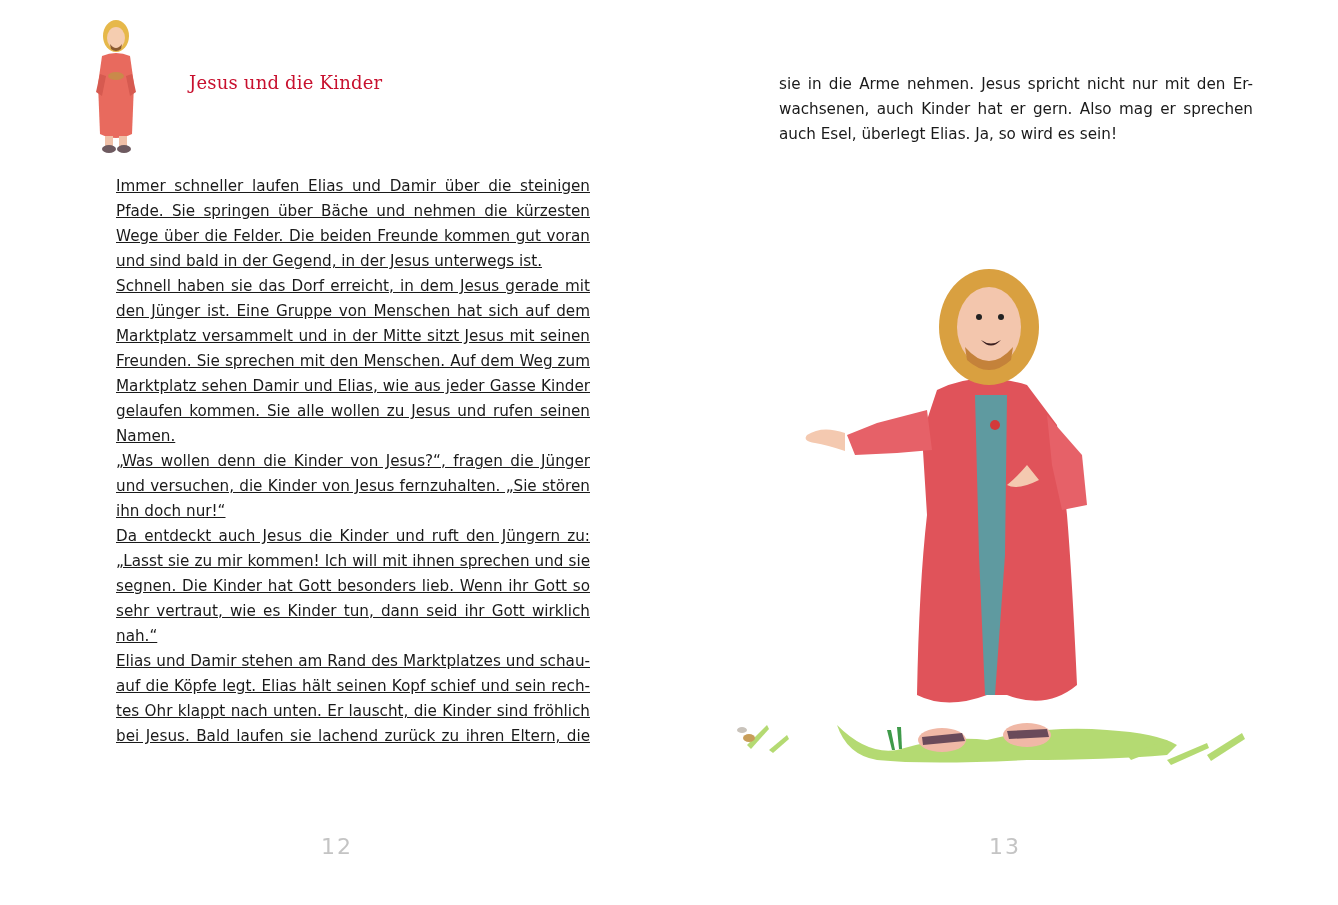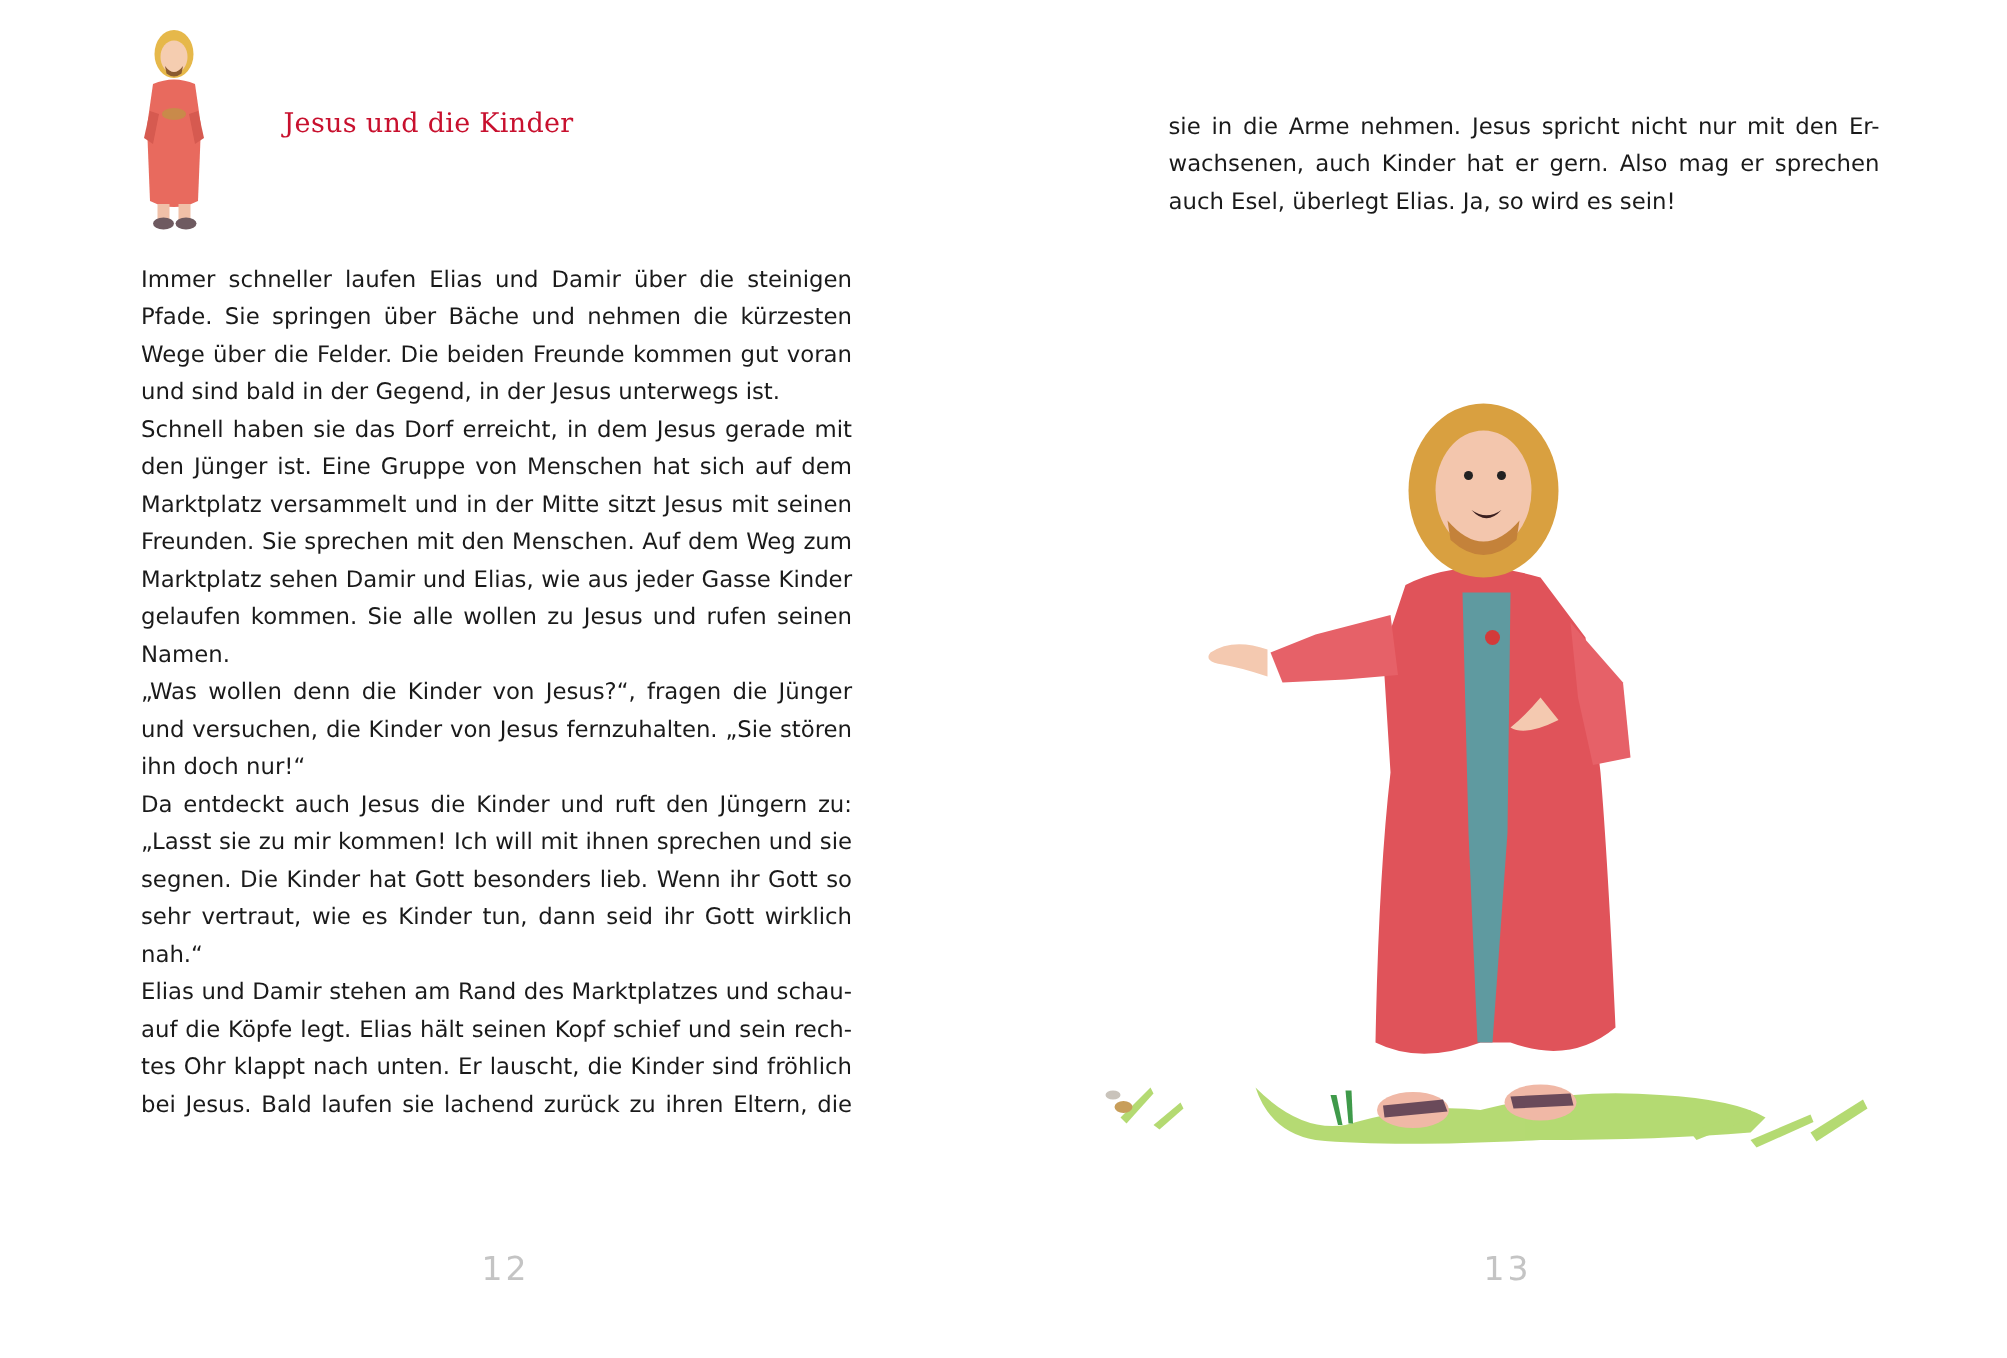--- a/index.html
+++ b/index.html
@@ -8,21 +8,21 @@
     .page { position: absolute; top: 0; height: 905px; }
     .page-left { left: 0; width: 669px; }
     .page-right { left: 669px; width: 669px; }
 
     .thumb { position: absolute; left: 88px; top: 14px; width: 56px; height: 142px; }
     .title { position: absolute; left: 189px; top: 72px; margin: 0;
              font-family: "DejaVu Serif", serif; font-weight: normal;
              font-size: 18px; color: #c8102e; letter-spacing: 0.2px; white-space: nowrap; }
 
     .body-text { position: absolute; font-size: 15.2px; line-height: 25px; margin: 0; }
-    .left-text { left: 94px; top: 174px; width: 474px; }
+    .left-text { left: 116px; top: 174px; width: 474px; text-decoration: underline; }
     .right-text { left: 98px; top: 72px; width: 474px; margin-left: 12px; }
     .line { display: block; white-space: nowrap; text-align: justify; text-align-last: justify; }
     .line.last { text-align-last: left; }
 
     .page-number { position: absolute; top: 834px; font-size: 22px; color: #c4c4c4;
                    font-family: "DejaVu Sans", sans-serif; letter-spacing: 2px; }
     .pn-left { left: 321px; text-align: center; }
     .pn-right { left: 320px; }
 
     .illustration { position: absolute; left: 58px; top: 255px; width: 535px; height: 535px; }

